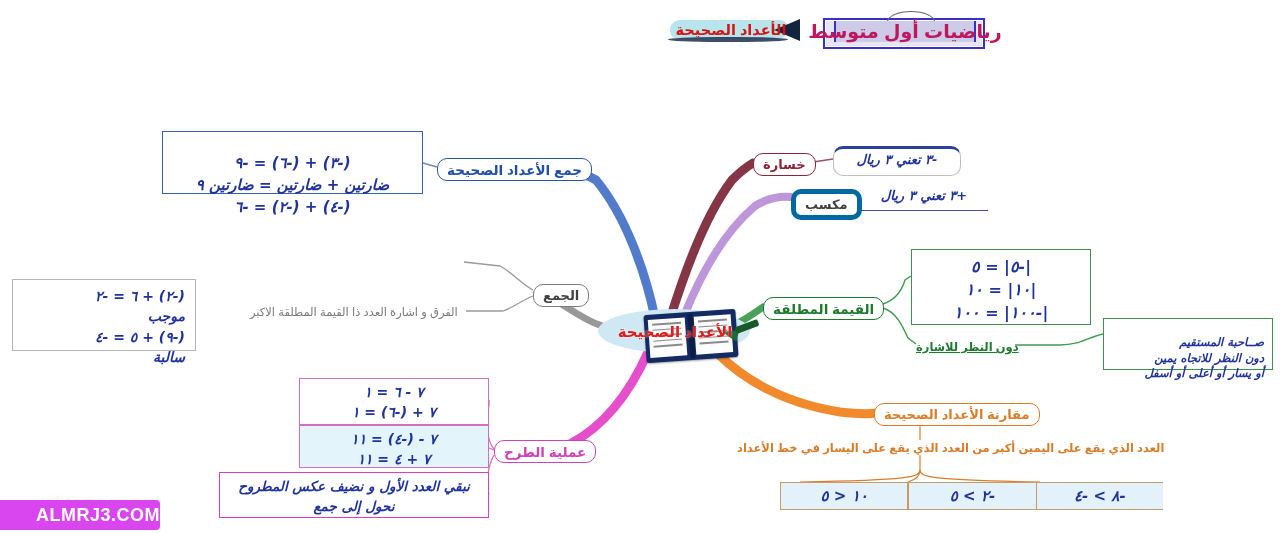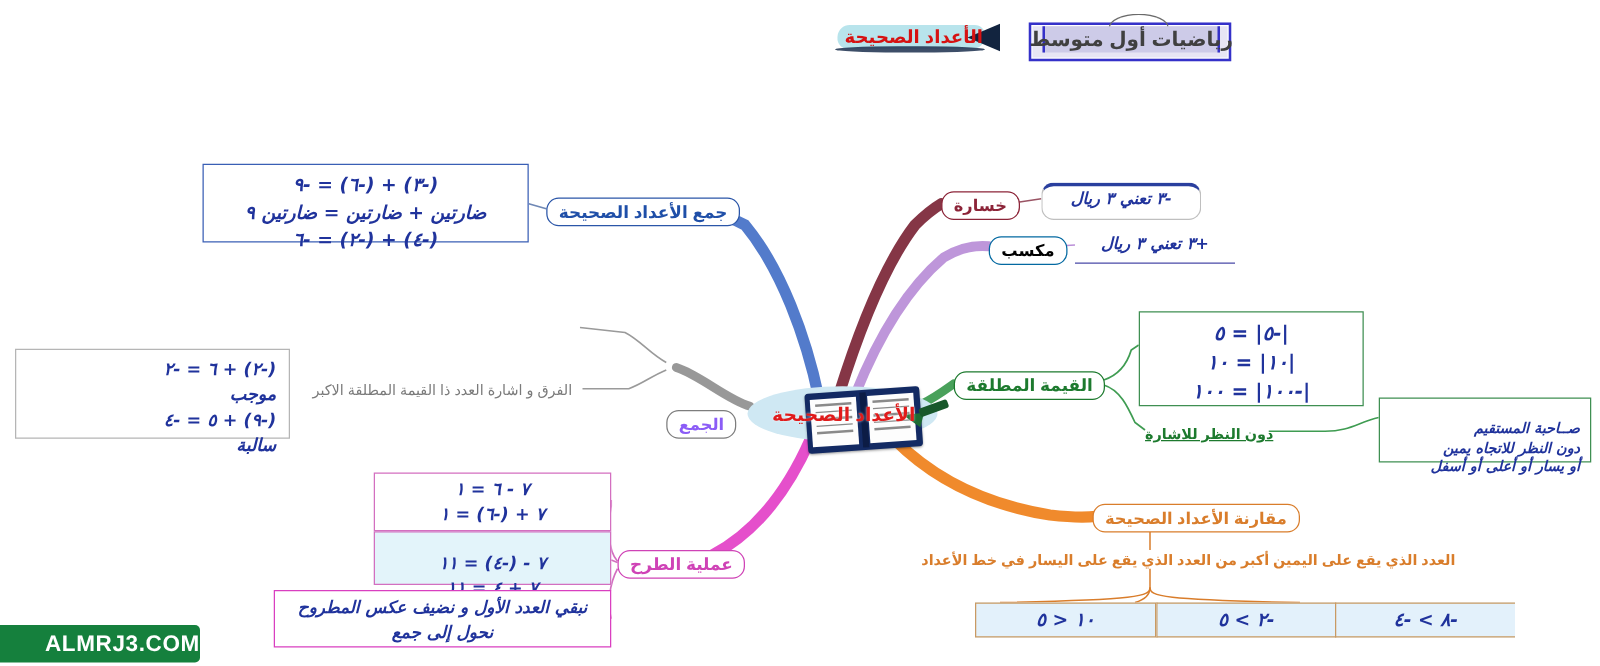--- a/index.html
+++ b/index.html
@@ -44,21 +44,21 @@
     left:823px;top:18px;width:158px;height:27px;
     background:#e7e5f4;border:2px solid #3531c9;
     box-shadow:0 0 0 1px #ffffff inset;
   }
   .banner-right .inner{
     position:absolute;left:9px;top:1px;width:138px;height:21px;
     background:#cdcbe8;border-left:2px solid #3531c9;border-right:2px solid #3531c9;
     display:flex;align-items:center;justify-content:center;
   }
   .banner-right .btxt{
-    color:#404040;font-size:16px;font-weight:bold;white-space:nowrap;
+    color:#be185d;font-size:19px;font-weight:bold;white-space:nowrap;
   }
   .banner-right .hook{
     position:absolute;left:62px;top:-9px;width:46px;height:10px;
     border:1px solid #6a6a6a;border-bottom:none;border-radius:50% 50% 0 0 / 100% 100% 0 0;
   }
 
   
   .center-oval{
     left:598px;top:309px;width:152px;height:44px;
     background:#cfe8f3;border-radius:50%;
@@ -103,23 +103,23 @@
 
   
   .node{
     display:flex;align-items:center;justify-content:center;
     white-space:nowrap;font-weight:bold;
     border-radius:10px;background:#ffffff;
     padding:1px 9px;height:19px;z-index:5;
   }
   .node.blue  {border:1px solid #2b56a8;color:#1f4fa8;}
   .node.maroon{border:1px solid #8c2438;color:#8c2438;}
-  .node.purple{border:1px solid #0369a1;color:#000000;}
+  .node.purple{border:5px solid #0369a1;color:#404040;}
   .node.green {border:1px solid #1d7a2e;color:#1d7a2e;}
-  .node.gray  {border:1px solid #7d7d7d;color:#8b5cf6;margin-top:44px;}
+  .node.gray  {border:1px solid #7d7d7d;color:#404040;}
   .node.pink  {border:1px solid #cf43b6;color:#cf43b6;}
   .node.orange{border:1px solid #d97d2b;color:#d97d2b;}
 
   .node.n-add   {left:437px;top:158px;font-size:13.5px;}
   .node.n-loss  {left:753px;top:153px;font-size:13px;}
   .node.n-gain  {left:791px;top:189px;font-size:13px;}
   .node.n-abs   {left:763px;top:297px;font-size:13.5px;}
   .node.n-sum   {left:533px;top:284px;font-size:13px;}
   .node.n-sub   {left:494px;top:440px;font-size:13.5px;}
   .node.n-cmp   {left:874px;top:403px;font-size:13px;}
@@ -143,47 +143,47 @@
   .hw-b-gray  {border:1px solid #9a9a9a;}
   .hw-b-green {border:1.5px solid #3f8f52;}
   .hw-b-pink  {border:1.5px solid #d36fc0;}
   .hw-b-cyan  {border:1.5px solid #d36fc0;background:#e3f4fa;}
   .hw-b-mag   {border:1.5px solid #d93fc0;}
   .hw-b-plain {border:1px solid #b5b5b5;}
   .hw-b-top   {border:1px solid #bfbfbf;border-top:3px solid #2a3f9e;}
   .hw-b-under {border:none;border-bottom:1.5px solid #4a4aa8;}
 
   
-  .hw.addbox   {left:162px;top:131px;width:261px;height:63px;padding:6px 10px;font-size:15px;text-align:center;}
+  .hw.addbox   {left:162px;top:131px;width:261px;height:63px;padding:21px 10px;font-size:15px;text-align:center;}
   .hw.sumbox   {left:338px;top:236px;width:181px;height:52px;padding:4px 10px;font-size:14px;text-align:center;}
-  .hw.leftbox  {left:12px;top:279px;width:220px;height:72px;padding:6px 10px;font-size:14px;}
+  .hw.leftbox  {left:12px;top:279px;width:184px;height:72px;padding:6px 10px;font-size:14px;}
   .hw.lossbox  {left:833px;top:146px;width:128px;height:30px;padding:2px 8px;font-size:13px;text-align:center;border-radius:10px;}
   .hw.gainbox  {left:860px;top:185px;width:128px;height:26px;padding:2px 8px;font-size:13px;text-align:center;}
   .hw.absbox   {left:911px;top:249px;width:180px;height:76px;padding:5px 12px;font-size:16px;text-align:center;}
   .hw.notebox  {left:1103px;top:318px;width:170px;height:52px;padding:16px 8px;font-size:11.5px;line-height:1.35;}
   .hw.sub1     {left:299px;top:378px;width:190px;height:47px;padding:3px 10px;font-size:14px;text-align:center;}
-  .hw.sub2     {left:299px;top:425px;width:190px;height:43px;padding:15px 10px;font-size:14px;text-align:center;}
+  .hw.sub2     {left:299px;top:425px;width:190px;height:43px;padding:3px 10px;font-size:14px;text-align:center;}
   .hw.sub3     {left:219px;top:472px;width:270px;height:46px;padding:4px 10px;font-size:13.5px;text-align:center;}
 
   .cmp-strip{
-    left:780px;top:482px;width:432px;height:28px;
+    left:780px;top:482px;width:383px;height:28px;
     display:flex;flex-direction:row-reverse;z-index:4;
   }
   .cmp-cell{
     flex:1;border:1px solid #c99a63;background:#e3f1fb;
     display:flex;align-items:center;justify-content:center;
     color:#20339c;font-family:"DejaVu Sans",sans-serif;
     font-weight:bold;font-style:italic;font-size:15px;
   }
   .cmp-cell + .cmp-cell{border-right:none;}
 
   
   .watermark{
     left:0;top:500px;width:160px;height:30px;
-    background:#15803d;display:flex;align-items:center;
+    background:#d946ef;display:flex;align-items:center;
     border-top-right-radius:4px;border-bottom-right-radius:4px;
   }
   .watermark span{
     color:#fff;font-size:18px;font-weight:bold;letter-spacing:.5px;
     padding-left:12px;font-family:"Liberation Sans",sans-serif;direction:ltr;
   }
 </style>
 </head>
 <body>
 

